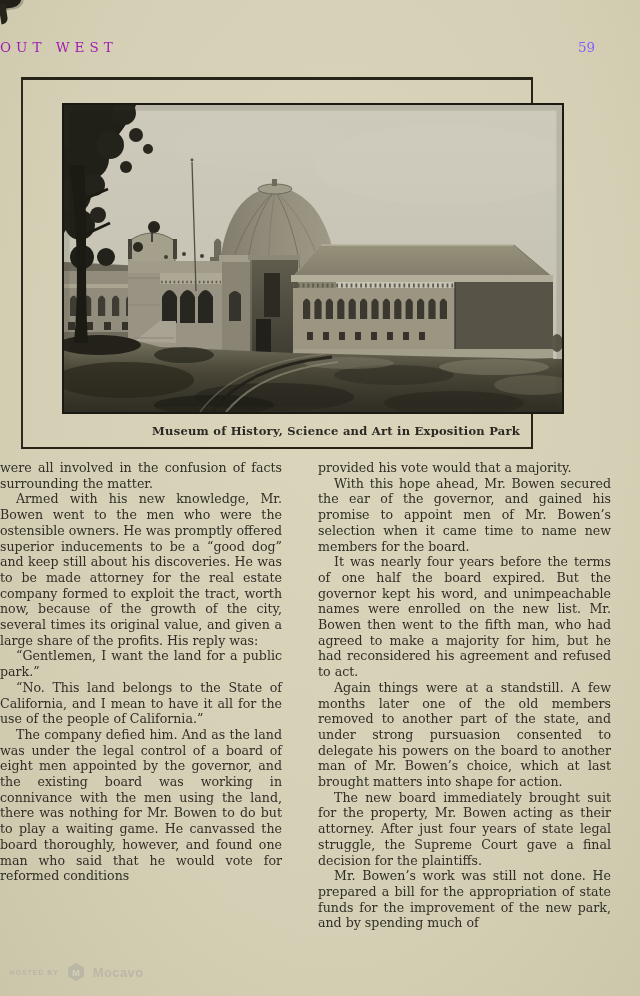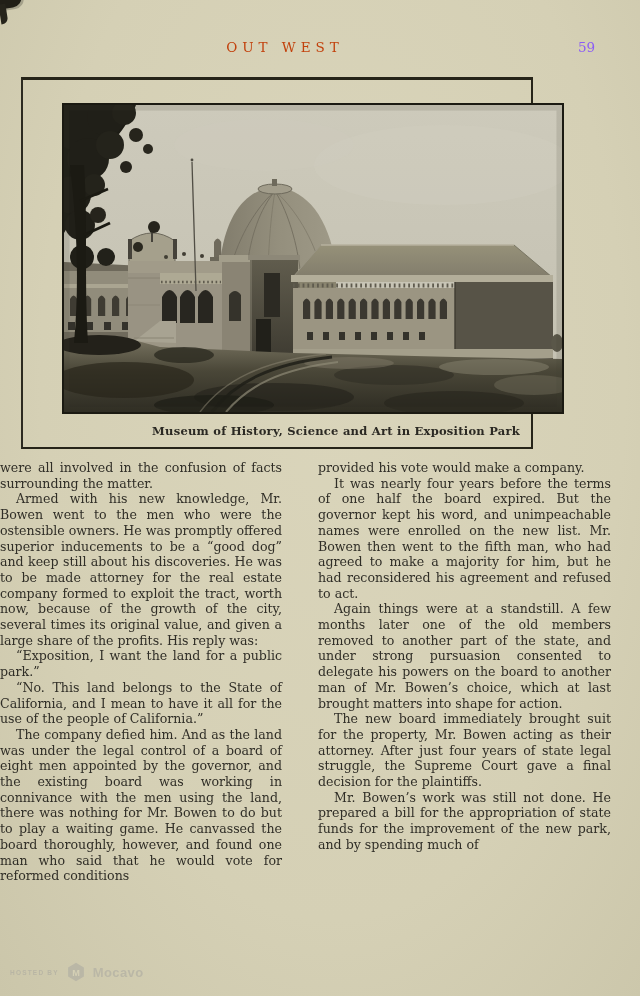--- a/index.html
+++ b/index.html
@@ -12,22 +12,22 @@
   .corner-mark{
     position:absolute;left:-4px;top:-5px;width:26px;height:13px;
     background:#211f17;border-bottom-right-radius:10px;transform:rotate(-9deg);
     box-shadow:2px 2px 0 rgba(33,31,23,.25);
   }
   .corner-mark:after{
     content:"";position:absolute;left:2px;top:8px;width:7px;height:20px;
     background:#26241b;border-bottom-right-radius:6px;
   }
   .running-head{
-    position:absolute;top:39px;left:0;width:570px;text-align:center;
-    font-size:13.5px;letter-spacing:5px;color:#c2410c;font-weight:500;
+    position:absolute;top:39px;left:0;width:570px;text-align:left;
+    font-size:13.5px;letter-spacing:5px;color:#a21caf;font-weight:500;
   }
   .page-num{
     position:absolute;top:39px;left:578px;font-size:13.5px;color:#8b5cf6;
   }
   .figure-frame{
     position:absolute;left:21px;top:77px;width:512px;height:372px;
     box-sizing:border-box;
     border-top:3px solid #262419;border-left:2px solid #2c2a20;
     border-right:2px solid #262419;border-bottom:2px solid #262419;
   }
@@ -237,27 +237,28 @@
 
       <rect x="2" y="2" width="494" height="303" fill="none" stroke="#403d31" stroke-width="7" opacity=".14"></rect>
     </svg>
   </div>
   <div class="figure-caption">Museum of History, Science and Art in Exposition Park</div>
 </div>
 
 <div class="col col-left">
   <p class="cont">were all involved in the confusion of facts surrounding the matter.</p>
   <p>Armed with his new knowledge, Mr. Bowen went to the men who were the ostensible owners.  He was promptly offered superior inducements to be a “good dog” and keep still about his discoveries.  He was to be made attorney for the real estate company formed to exploit the tract, worth now, because of the growth of the city, several times its original value, and given a large share of the profits.  His reply was:</p>
-  <p>“Exposition, I want the land for a public park.”</p>
+  <p>“Gentlemen, I want the land for a public park.”</p>
   <p>“No.  This land belongs to the State of California, and I mean to have it all for the use of the people of California.”</p>
   <p>The company defied him.  And as the land was under the legal control of a board of eight men appointed by the governor, and the existing board was working in connivance with the men using the land, there was nothing for Mr. Bowen to do but to play a waiting game.  He canvassed the board thoroughly, however, and found one man who said that he would vote for reformed conditions</p>
 </div>
 
 <div class="col col-right">
-  <p class="cont">provided his vote would make a company.</p>
+  <p class="cont">provided his vote would that a majority.</p>
+  <p>With this hope ahead, Mr. Bowen secured the ear of the governor, and gained his promise to appoint men of Mr. Bowen’s selection when it came time to name new members for the board.</p>
   <p>It was nearly four years before the terms of one half the board expired.  But the governor kept his word, and unimpeachable names were enrolled on the new list.  Mr. Bowen then went to the fifth man, who had agreed to make a majority for him, but he had reconsidered his agreement and refused to act.</p>
   <p>Again things were at a standstill.  A few months later one of the old members removed to another part of the state, and under strong pursuasion consented to delegate his powers on the board to another man of Mr. Bowen’s choice, which at last brought matters into shape for action.</p>
   <p>The new board immediately brought suit for the property, Mr. Bowen acting as their attorney.  After just four years of state legal struggle, the Supreme Court gave a final decision for the plaintiffs.</p>
   <p>Mr. Bowen’s work was still not done. He prepared a bill for the appropriation of state funds for the improvement of the new park, and by spending much of</p>
 </div>
 
 <div class="watermark">
   <span class="wm-hosted">HOSTED BY</span>
   <svg class="wm-logo" viewBox="0 0 24 24">
     <path d="M12 1 L21.5 6.5 L21.5 17.5 L12 23 L2.5 17.5 L2.5 6.5 Z" fill="#b9b6a6"></path>

